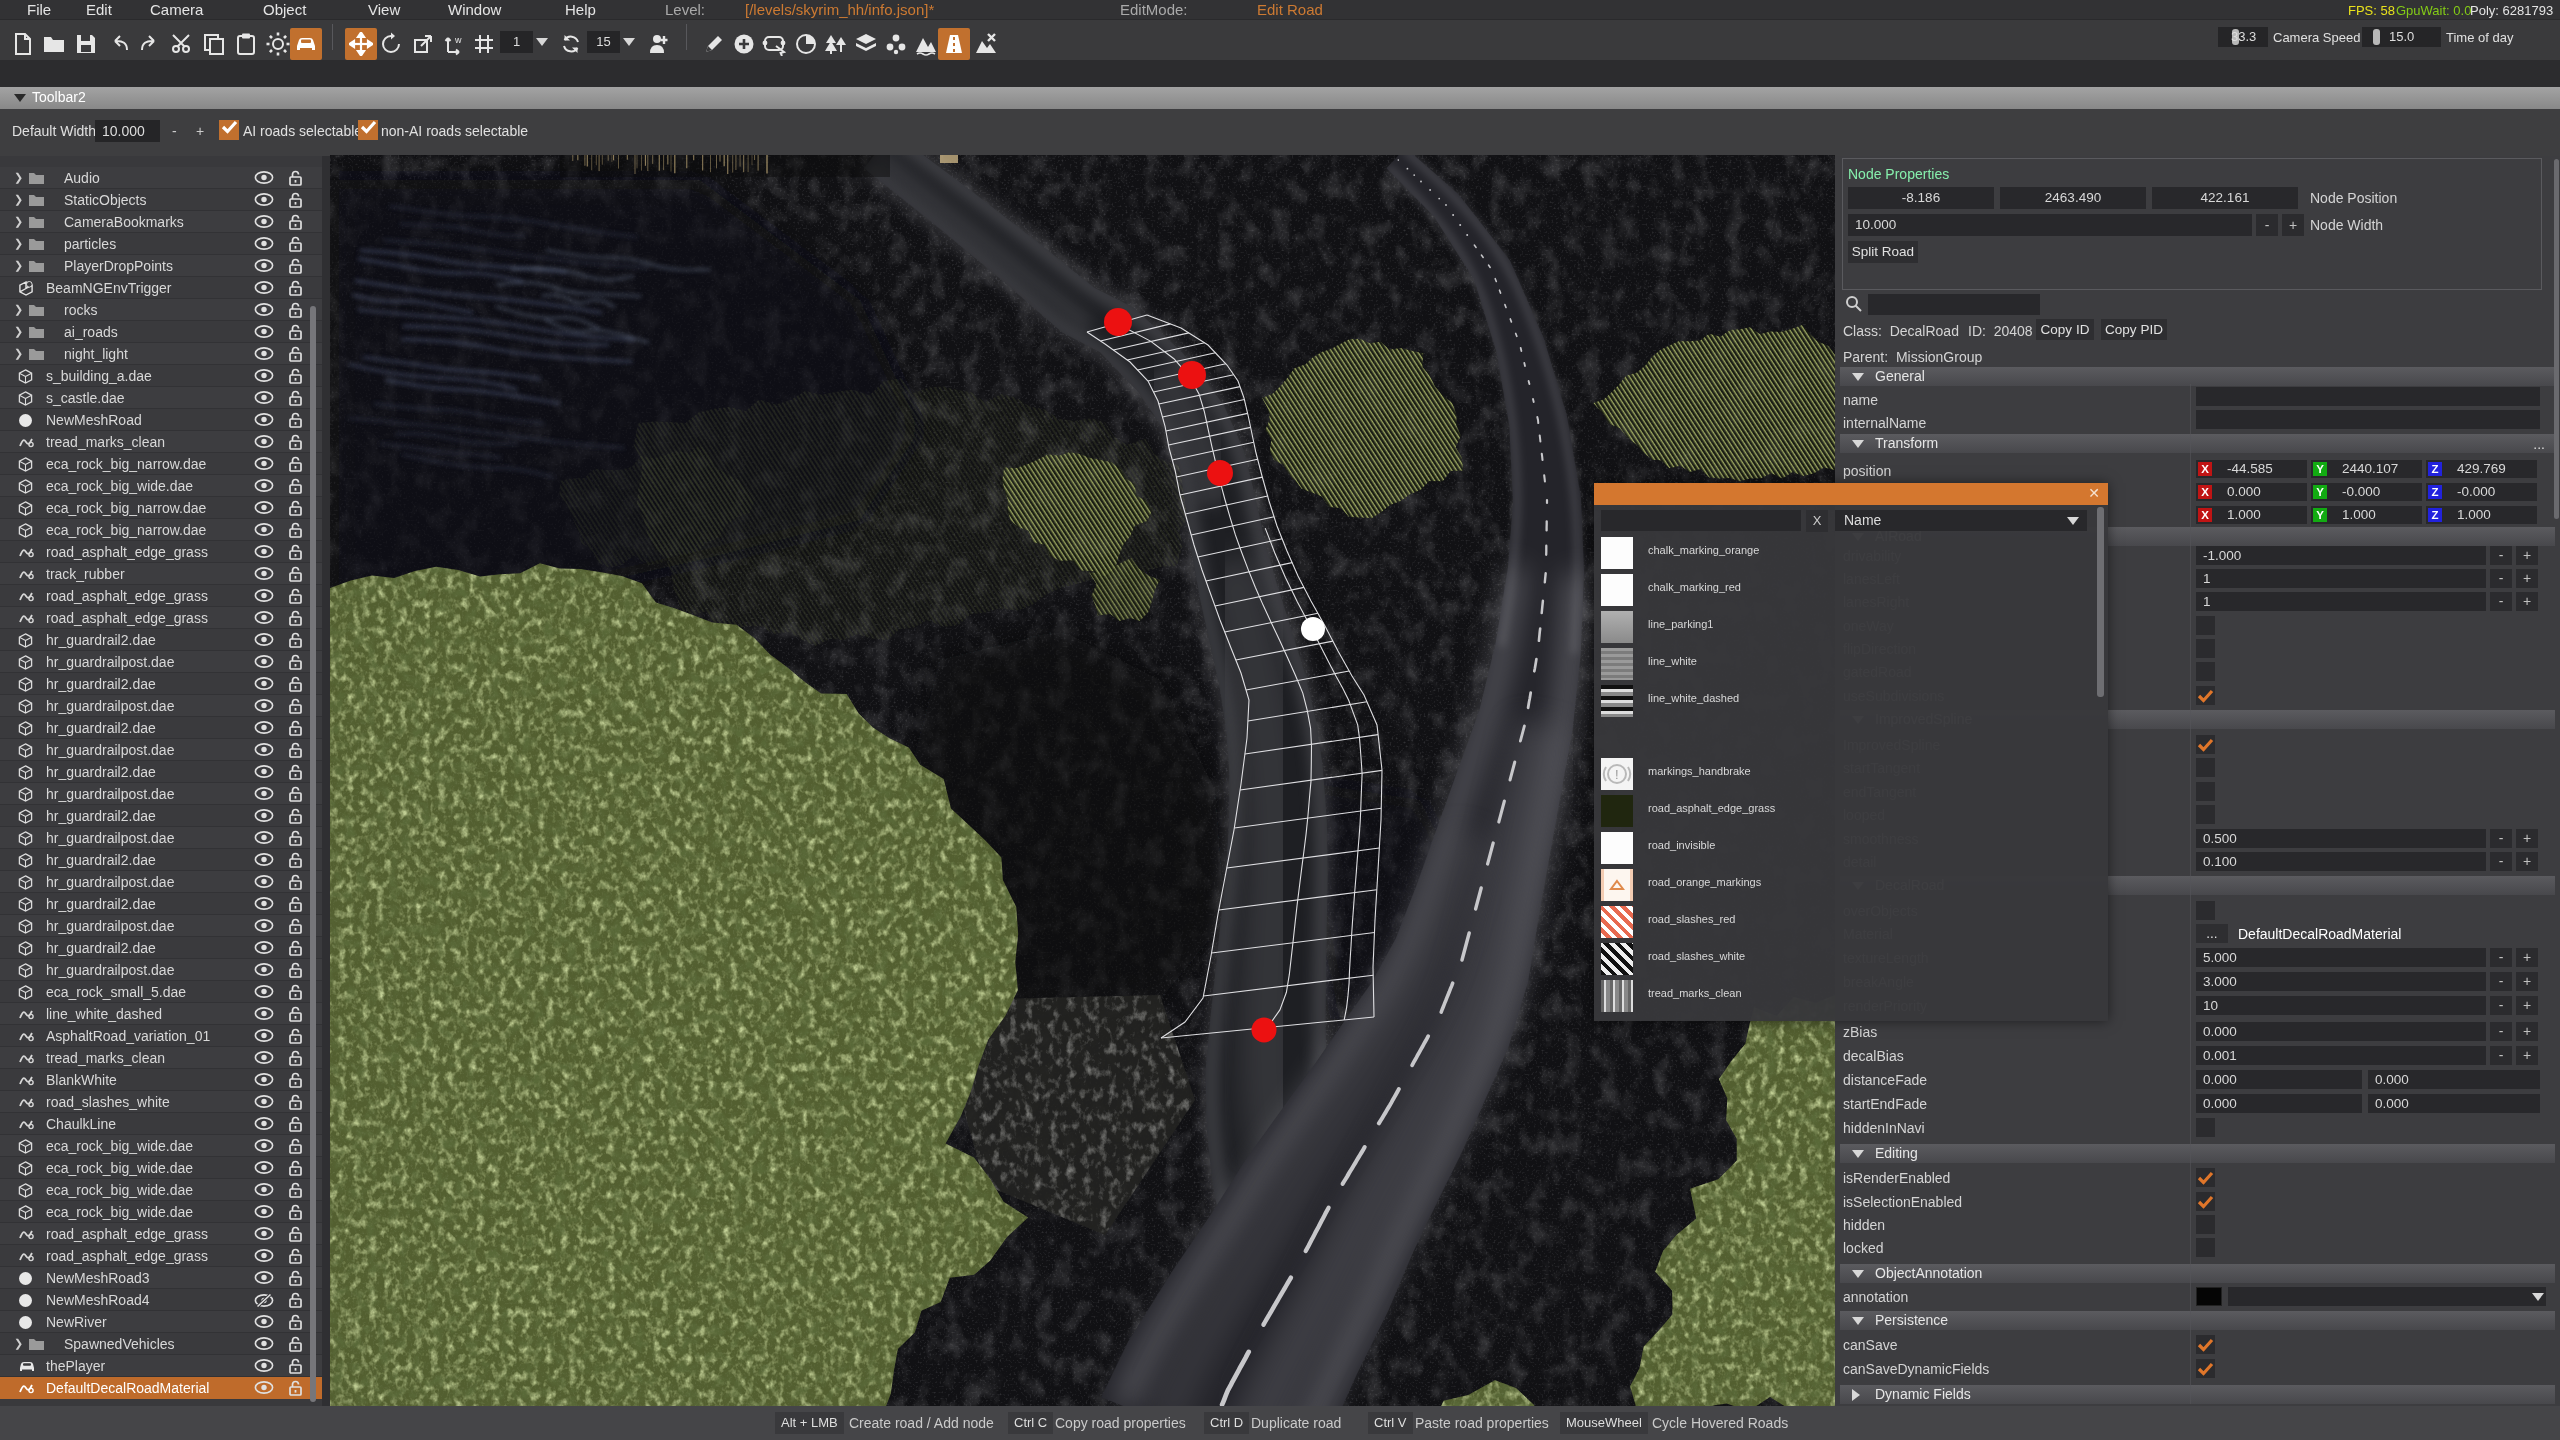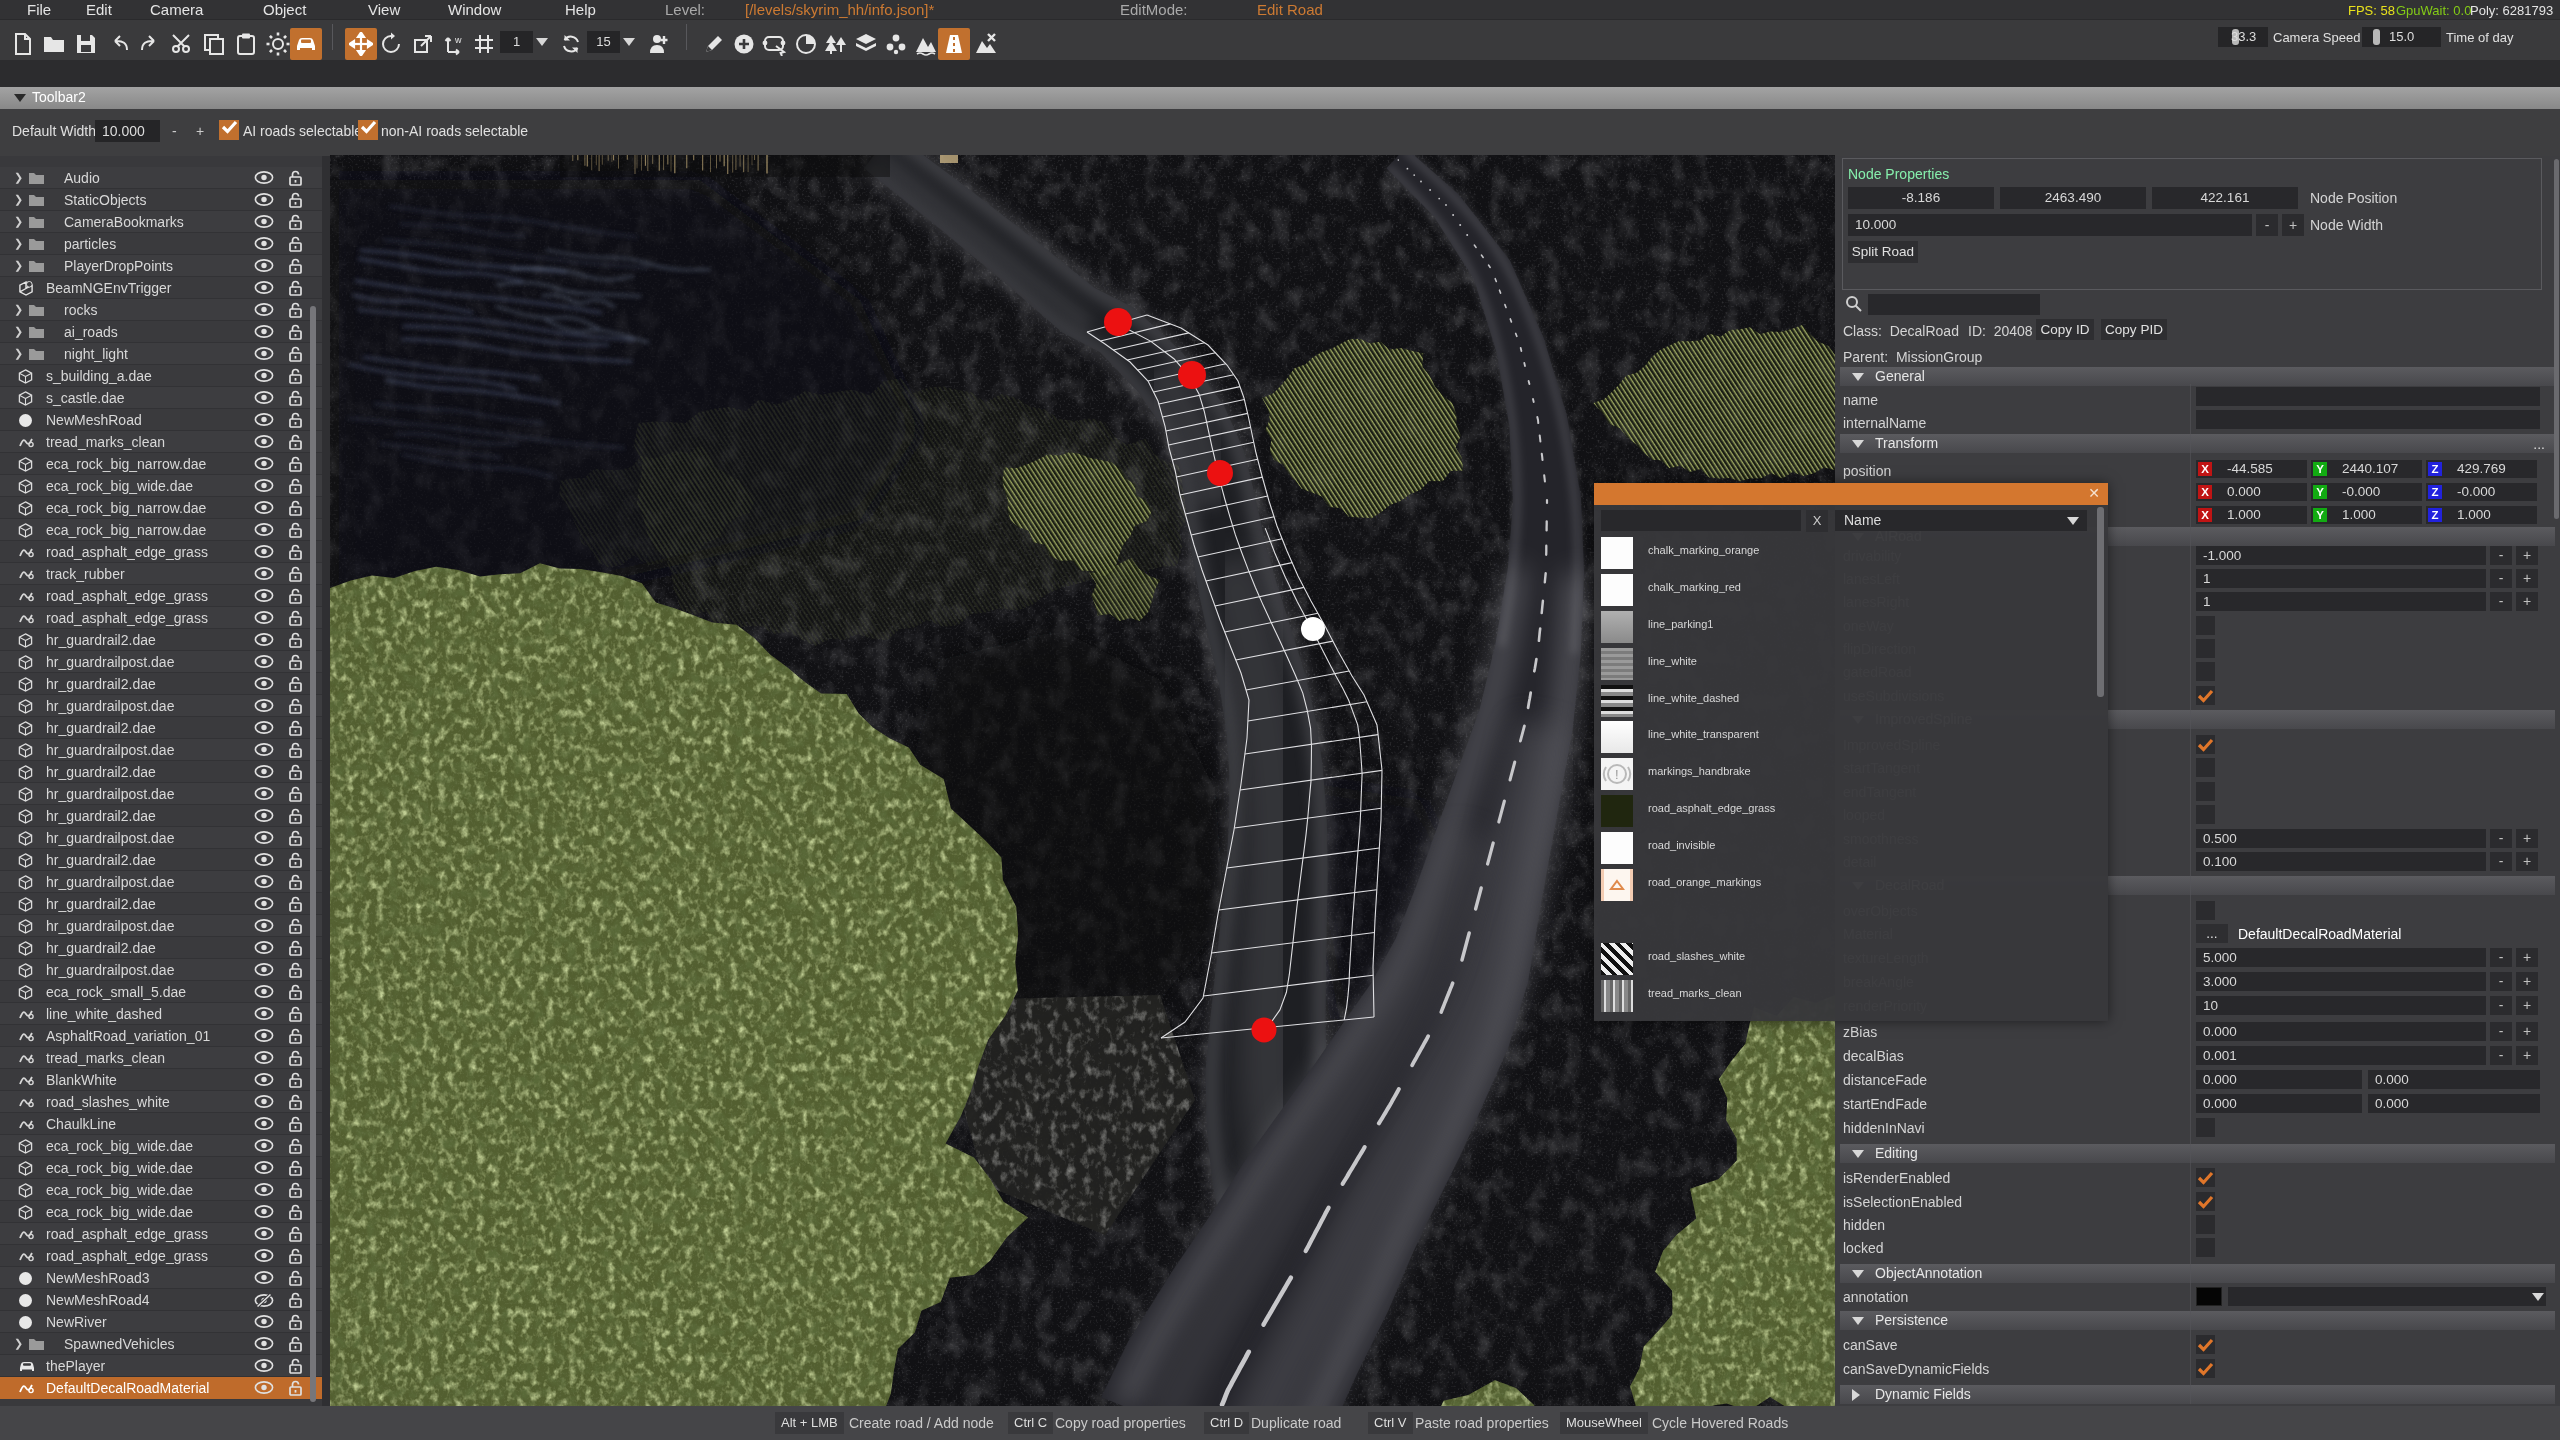--- a/index.html
+++ b/index.html
@@ -1918,24 +1918,20 @@
       <span class="dlab">line_parking1</span>
     </div>
     <div class="ditem" style="top:165px">
       <span class="dthumb t-lines"></span>
       <span class="dlab">line_white</span>
     </div>
     <div class="ditem" style="top:202px">
       <span class="dthumb t-dash"></span>
       <span class="dlab">line_white_dashed</span>
     </div>
-    <div class="ditem" style="top:238px">
-      <span class="dthumb t-white2"></span>
-      <span class="dlab">line_white_transparent</span>
-    </div>
     <div class="ditem" style="top:275px">
       <span class="dthumb t-hand">
         <svg width="32" height="32" viewBox="0 0 32 32" style="position:absolute;left:0;top:0">
           <circle cx="16" cy="16" r="9" fill="none" stroke="#b9b9b9" stroke-width="2"></circle>
           <path d="M5 9 A13 13 0 0 0 5 23 M27 9 A13 13 0 0 1 27 23" fill="none" stroke="#b9b9b9" stroke-width="2"></path>
           <text x="14" y="21" font-size="13" fill="#999">!</text>
         </svg>
       </span>
       <span class="dlab">markings_handbrake</span>
     </div>
@@ -1949,20 +1945,24 @@
     </div>
     <div class="ditem" style="top:386px">
       <span class="dthumb t-orange">
         <svg width="32" height="32" viewBox="0 0 32 32" style="position:absolute;left:0;top:0">
           <path d="M16 12 L22 20 H10 Z" fill="none" stroke="#e08a4a" stroke-width="2"></path>
           <rect x="0" y="0" width="3" height="32" fill="#eebb99" opacity="0.7"></rect>
           <rect x="29" y="0" width="3" height="32" fill="#eebb99" opacity="0.7"></rect>
         </svg>
       </span>
       <span class="dlab">road_orange_markings</span>
+    </div>
+    <div class="ditem" style="top:423px">
+      <span class="dthumb t-red"></span>
+      <span class="dlab">road_slashes_red</span>
     </div>
     <div class="ditem" style="top:460px">
       <span class="dthumb t-slash"></span>
       <span class="dlab">road_slashes_white</span>
     </div>
     <div class="ditem" style="top:497px">
       <span class="dthumb t-tread"></span>
       <span class="dlab">tread_marks_clean</span>
     </div>
     <div id="dscroll"></div>

